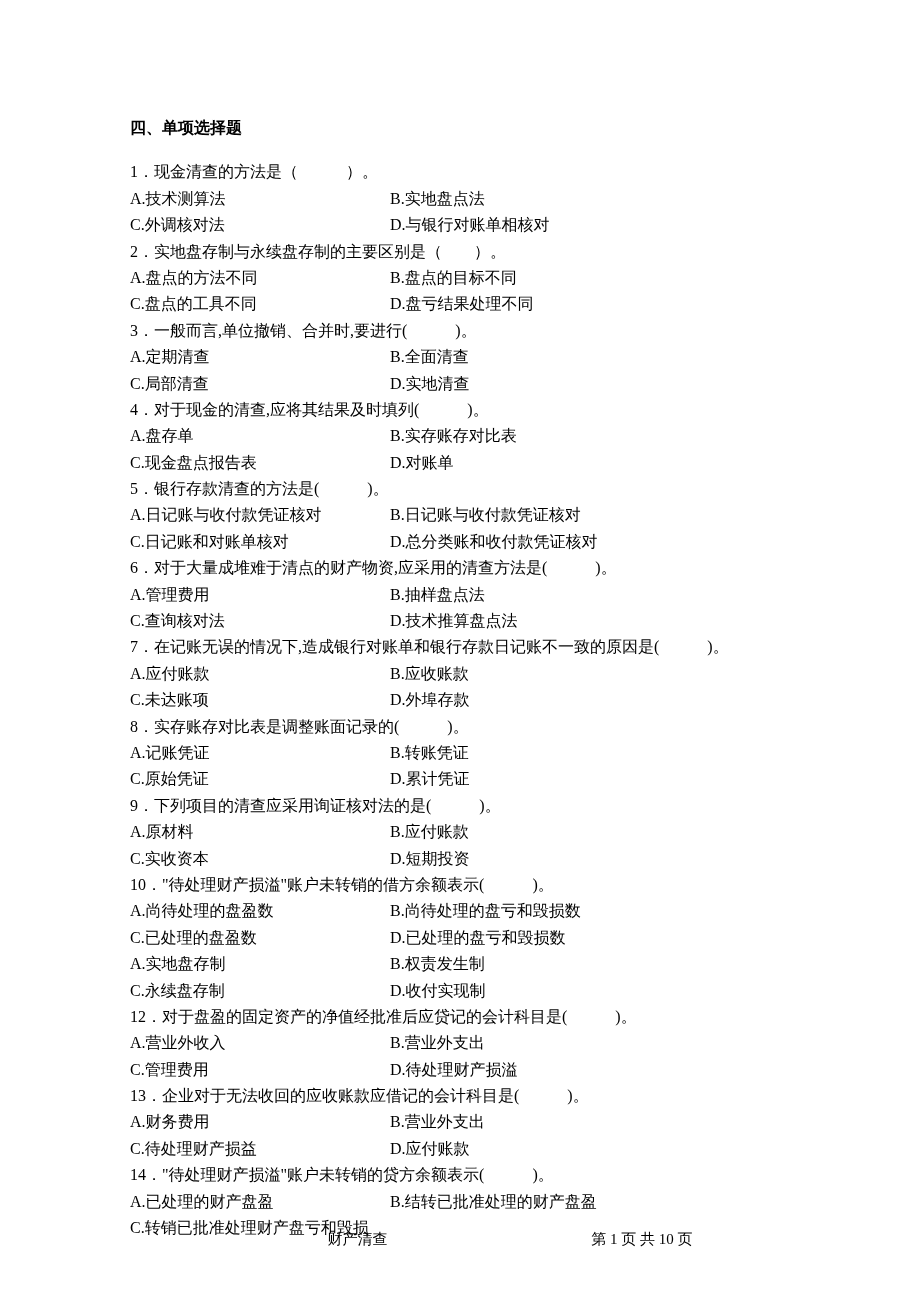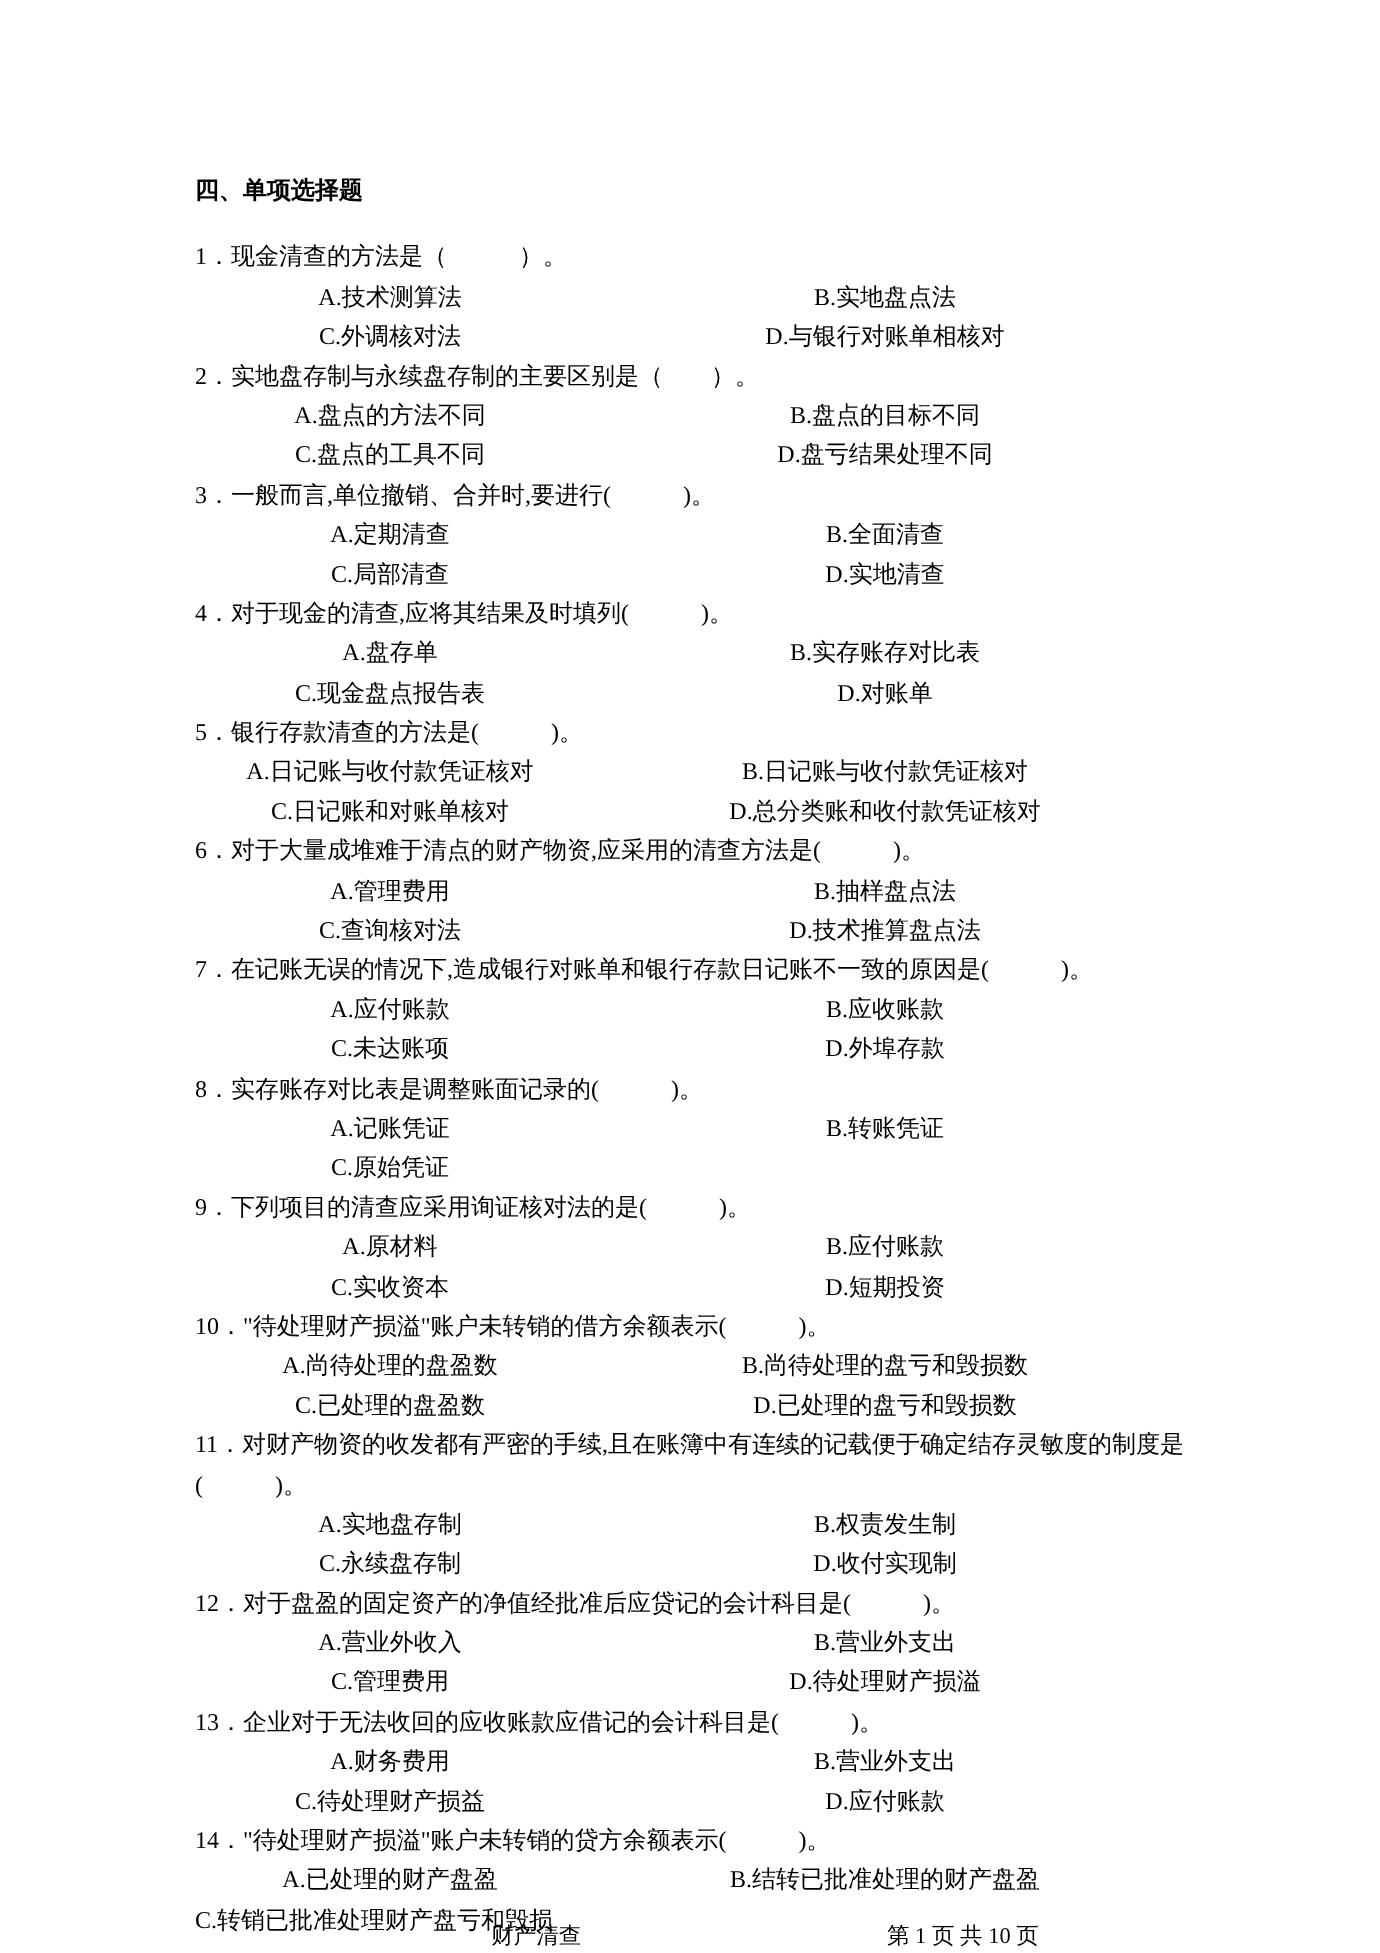--- a/index.html
+++ b/index.html
@@ -23,21 +23,20 @@
     margin-bottom: 18px;
   }
   .question {
     margin: 0;
   }
   .q-stem {
     display: block;
   }
   .options-row {
     display: flex;
-    text-align: center;
   }
   .opt {
     box-sizing: border-box;
   }
   .opt.colA {
     width: 260px;
   }
   .opt.colB {
     width: 400px;
   }
@@ -152,20 +151,21 @@
   </div>
 
   <div class="question">
     <span class="q-stem">8．实存账存对比表是调整账面记录的(　　　)。</span>
     <div class="options-row">
       <span class="opt colA">A.记账凭证</span>
       <span class="opt colB">B.转账凭证</span>
     </div>
     <div class="options-row">
       <span class="opt colA">C.原始凭证</span>
+      <span class="opt colB">D.累计凭证</span>
     </div>
   </div>
 
   <div class="question">
     <span class="q-stem">9．下列项目的清查应采用询证核对法的是(　　　)。</span>
     <div class="options-row">
       <span class="opt colA">A.原材料</span>
       <span class="opt colB">B.应付账款</span>
     </div>
     <div class="options-row">
@@ -180,21 +180,20 @@
       <span class="opt colA">A.尚待处理的盘盈数</span>
       <span class="opt colB">B.尚待处理的盘亏和毁损数</span>
     </div>
     <div class="options-row">
       <span class="opt colA">C.已处理的盘盈数</span>
       <span class="opt colB">D.已处理的盘亏和毁损数</span>
     </div>
   </div>
 
   <div class="question">
-    <span class="q-stem">11．对财产物资的收发都有严密的手续,且在账簿中有连续的记载便于确定结存灵敏度的制度是(　　　)。</span>
     <div class="options-row">
       <span class="opt colA">A.实地盘存制</span>
       <span class="opt colB">B.权责发生制</span>
     </div>
     <div class="options-row">
       <span class="opt colA">C.永续盘存制</span>
       <span class="opt colB">D.收付实现制</span>
     </div>
   </div>
 

